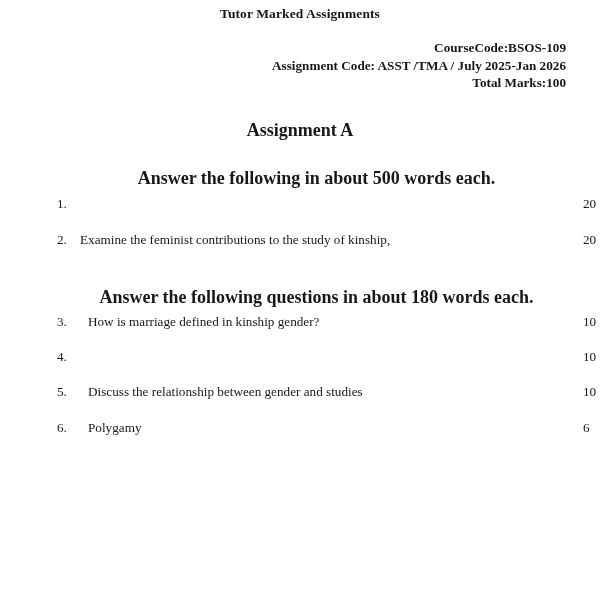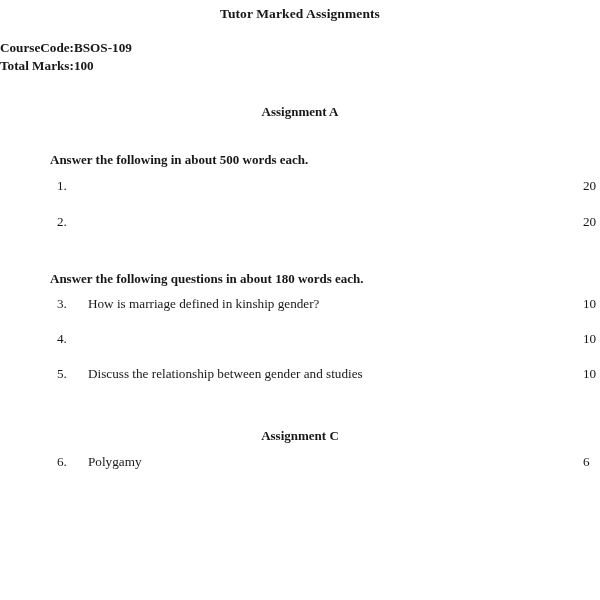--- a/index.html
+++ b/index.html
@@ -31,45 +31,47 @@
     font-size: 13.5px;
     line-height: 16px;
     margin: 0;
     padding-top: 6px;
     letter-spacing: .1px;
   }
   .meta-block {
     margin: 0;
     padding-right: 34px;
     padding-top: 17px;
+    text-align: right;
     font-weight: bold;
     font-size: 13.2px;
     line-height: 17.5px;
   }
   .meta-line { display: block; white-space: nowrap; }
 
   
   .section { margin: 0; }
   .section-heading {
     text-align: center;
     font-weight: bold;
-    font-size: 13px;
+    font-size: 18px;
     line-height: 16px;
     margin: 0;
   }
   .sec-a .section-heading { padding-top: 30px; }
   .sec-b .section-heading { padding-top: 54px; }
   .sec-c .section-heading { padding-top: 36px; }
 
   .instruction {
     font-weight: bold;
-    font-size: 13px;
+    font-size: 18px;
     line-height: 16px;
     margin: 0;
-    padding-left: 50px;
+    padding-left: 33px;
+    text-align: center;
   }
   .sec-a .instruction { padding-top: 32px; }
   .sec-b .instruction { padding-top: 31px; }
   .sec-c .instruction { padding-top: 33px; }
 
   
   .q-list {
     list-style: none;
     margin: 0;
     padding: 0 0 0 57px;
@@ -108,33 +110,35 @@
 </style>
 </head>
 <body>
 
 <div class="page">
 
   <h1 class="doc-title">Tutor Marked Assignments</h1>
 
   <div class="meta-block">
     <span class="meta-line">CourseCode:BSOS-109</span>
+    <span class="meta-line">Assignment Code: ASST /TMA / July 2025-Jan 2026</span>
     <span class="meta-line">Total Marks:100</span>
   </div>
 
   <section class="section sec-a">
     <h2 class="section-heading">Assignment A</h2>
     <p class="instruction">Answer the following in about 500 words each.</p>
     <ul class="q-list">
       <li class="q-row">
         <span class="q-num">1.</span>
         <span class="q-marks">20</span>
       </li>
       <li class="q-row">
         <span class="q-num">2.</span>
+        <span class="q-text">Examine the feminist contributions to the study of kinship,</span>
         <span class="q-marks">20</span>
       </li>
     </ul>
   </section>
 
   <section class="section sec-b">
     <p class="instruction">Answer the following questions in about 180 words each.</p>
     <ul class="q-list">
       <li class="q-row">
         <span class="q-num">3.</span>
@@ -147,21 +151,20 @@
       </li>
       <li class="q-row">
         <span class="q-num">5.</span>
         <span class="q-text">Discuss the relationship between gender and studies</span>
         <span class="q-marks">10</span>
       </li>
     </ul>
   </section>
 
   <section class="section sec-c">
-    <h2 class="section-heading">Assignment C</h2>
     <ul class="q-list">
       <li class="q-row">
         <span class="q-num">6.</span>
         <span class="q-text">Polygamy</span>
         <span class="q-marks">6</span>
       </li>
 
     </ul>
   </section>
 

